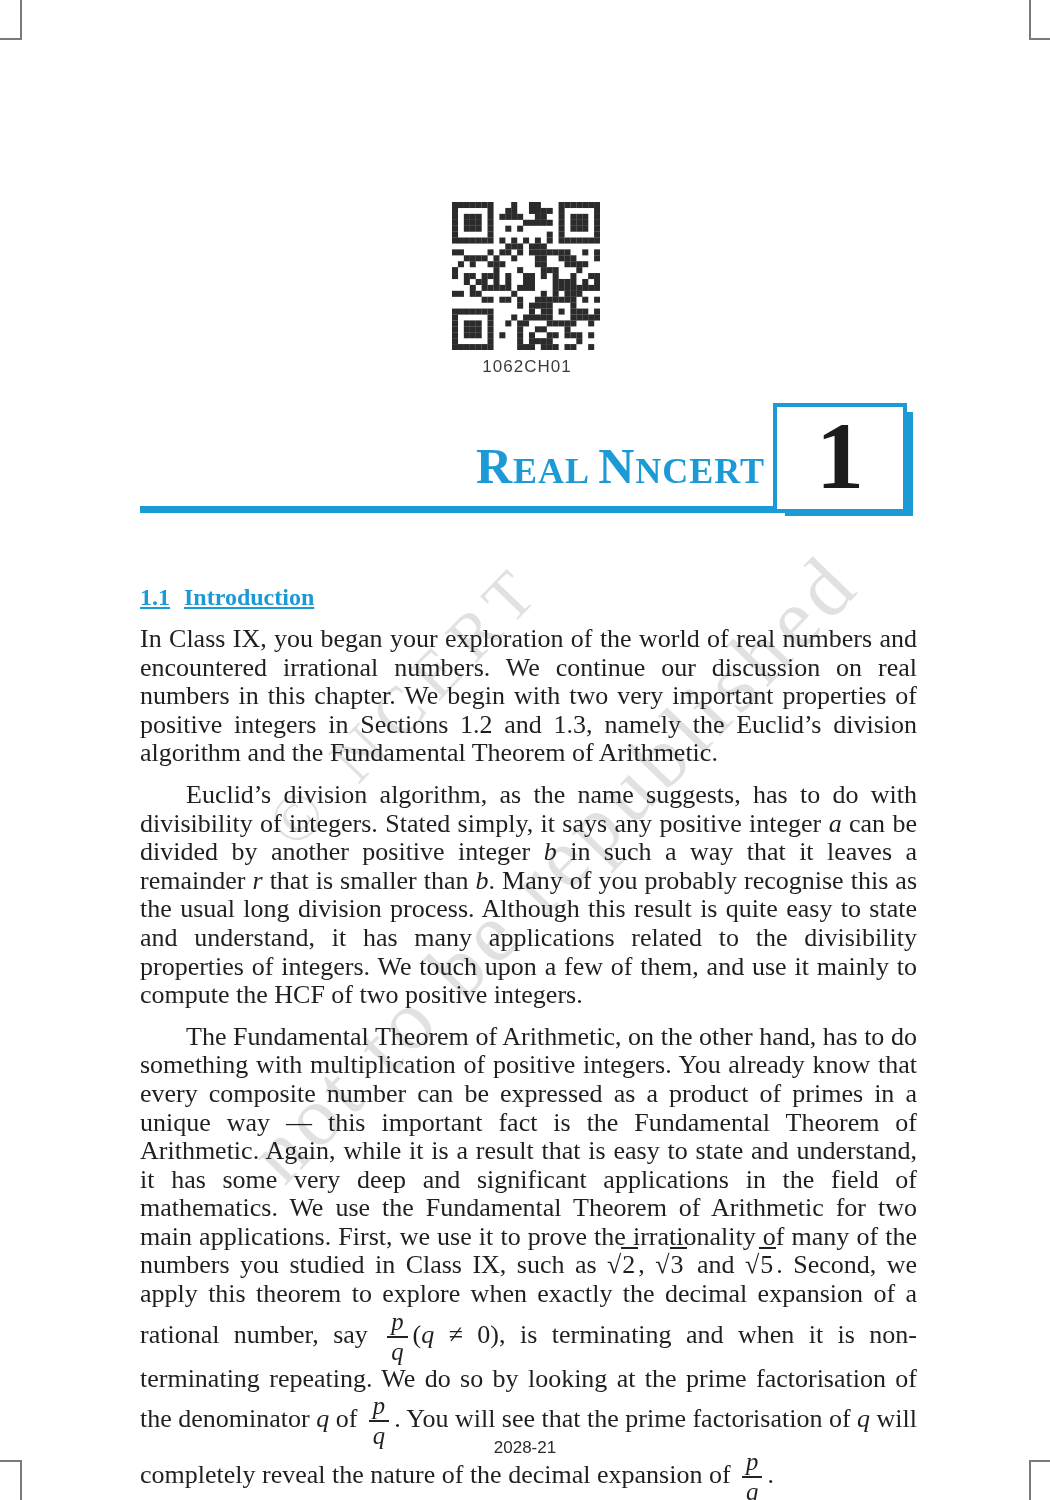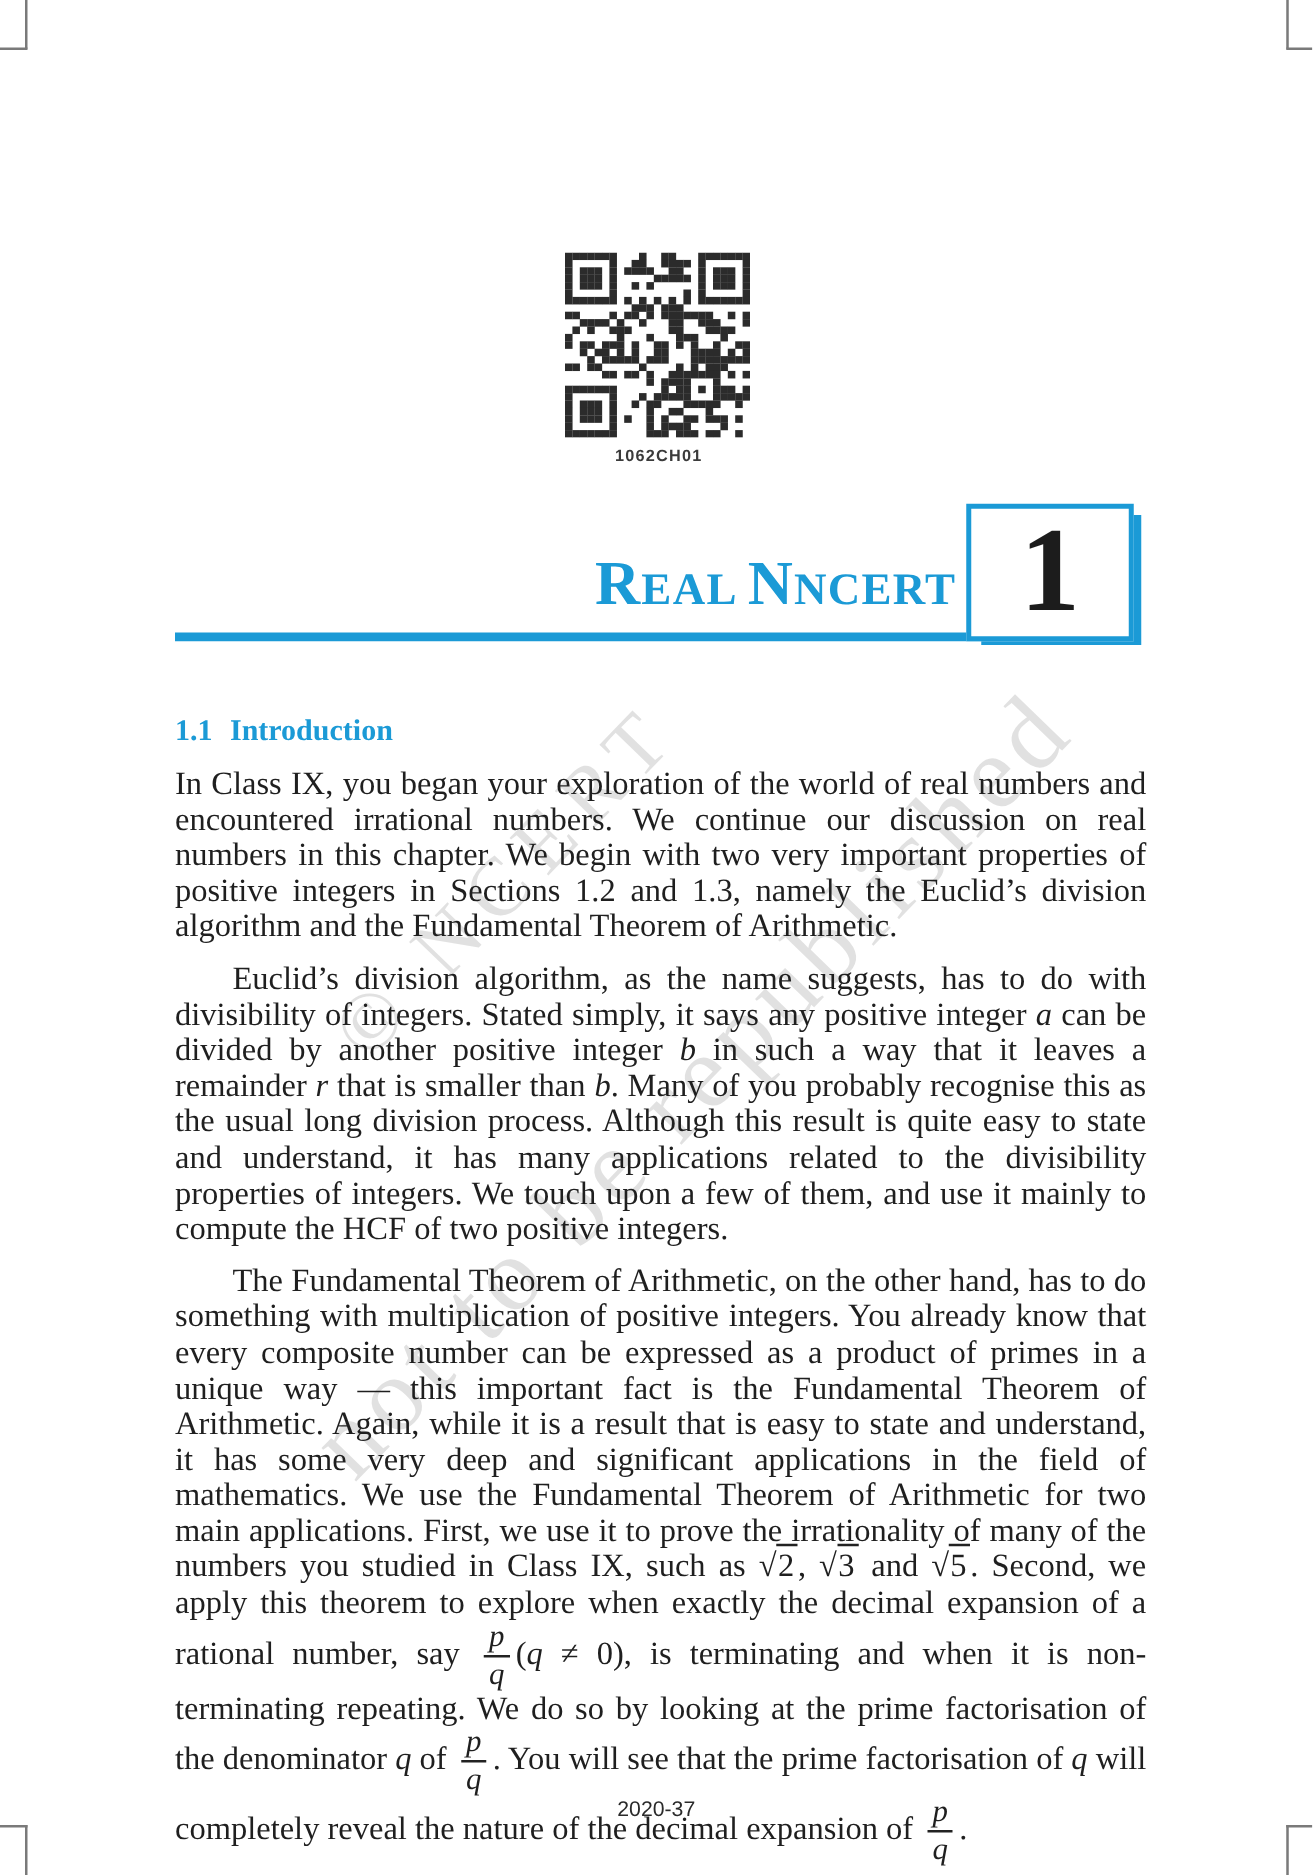--- a/index.html
+++ b/index.html
@@ -3,22 +3,22 @@
 <meta charset="utf-8">
 <style>
   html,body{margin:0;padding:0;background:#ffffff;}
   .page{position:relative;width:1050px;height:1500px;background:#ffffff;overflow:hidden;
         font-family:"Liberation Serif", serif;color:#1f1f1f;}
   
   .mark{position:absolute;background:#7a7a7a;}
   
   .qr-block{position:absolute;left:452px;top:202px;width:150px;text-align:center;}
   .qr-block svg{display:block;width:148px;height:148px;}
-  .qr-caption{margin-top:7px;font-family:"Liberation Sans",sans-serif;font-size:13px;
-              font-weight:700;letter-spacing:1px;color:#3b3b3b;}
+  .qr-caption{margin-top:7px;font-family:"Liberation Sans",sans-serif;font-size:17px;
+              font-weight:400;letter-spacing:1px;color:#3b3b3b;}
   
   .chapter-title{position:absolute;left:140px;top:441px;width:625px;text-align:right;
                  color:var(--blue);font-weight:bold;white-space:nowrap;line-height:1;}
   .chapter-title .word{margin-left:8px;letter-spacing:1px;}
   .chapter-title .initial{font-size:50px;}
   .chapter-title .rest{font-size:36px;}
   .chapter-rule{position:absolute;left:140px;top:506px;width:770px;height:7px;background:var(--blue);}
   .chapter-box{position:absolute;left:773px;top:403px;width:126px;height:102px;background:#fff;
                border:4px solid var(--blue);box-shadow:9px 6px 0 -3px var(--blue);
                display:flex;align-items:center;justify-content:center;z-index:2;}
@@ -26,21 +26,21 @@
                     transform:translateY(-2px);}
   
   .wm{position:absolute;white-space:nowrap;z-index:0;font-family:"Liberation Serif",serif;
       color:rgba(70,70,70,0.16);}
   .wm1{left:405px;top:705px;font-size:66px;letter-spacing:12px;
        transform:translate(-50%,-50%) rotate(-46deg);}
   .wm2{left:553px;top:868px;font-size:84px;letter-spacing:6px;
        transform:translate(-50%,-50%) rotate(-46deg);}
   
   .content{position:absolute;left:140px;top:572px;width:777px;z-index:1;}
-  .section-heading{color:var(--blue);font-weight:bold;font-size:24px;margin:0 0 14px 0;}
+  .section-heading{color:var(--blue);font-weight:bold;font-size:24px;margin:12px 0 14px 0;text-decoration:underline;}
   .section-heading .sec-no{margin-right:14px;}
   .content p{margin:0 0 13px 0;font-size:26px;line-height:28.6px;text-align:justify;}
   .content p.indent{text-indent:46px;}
   .content i{font-family:"Liberation Serif",serif;}
   
   .sqrt{white-space:nowrap;}
   .sqrt .sign{font-style:normal;}
   .sqrt .rad{border-top:2px solid #222;padding:1px 3px 0 1px;}
   .frac{display:inline-flex;flex-direction:column;align-items:center;vertical-align:middle;
         line-height:1.05;font-style:italic;font-size:0.95em;margin:0 5px;text-indent:0;}
@@ -400,14 +400,14 @@
           </span>(<i>q</i> ≠ 0), is terminating and when it is non-terminating repeating. We do so by looking at the prime factorisation of the denominator <i>q</i> of <span class="frac">
             <span class="num">p</span>
             <span class="den">q</span>
           </span>. You will see that the prime factorisation of <i>q</i> will completely reveal the nature of the decimal expansion of <span class="frac">
             <span class="num">p</span>
             <span class="den">q</span>
           </span>.</p>
       </div>
   </div>
 
-  <div class="footer">2020-37</div>
+  <div class="footer">2028-21</div>
 </div>
 
 </body></html>

